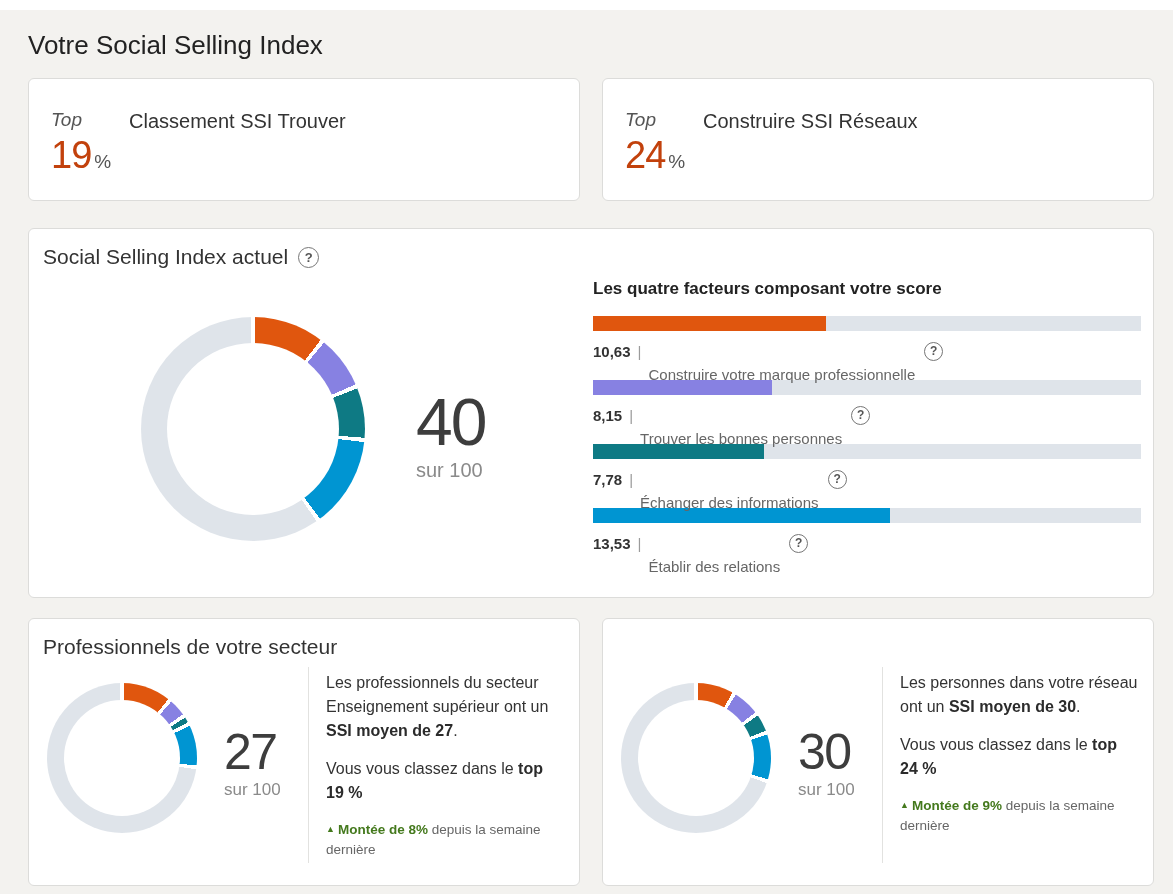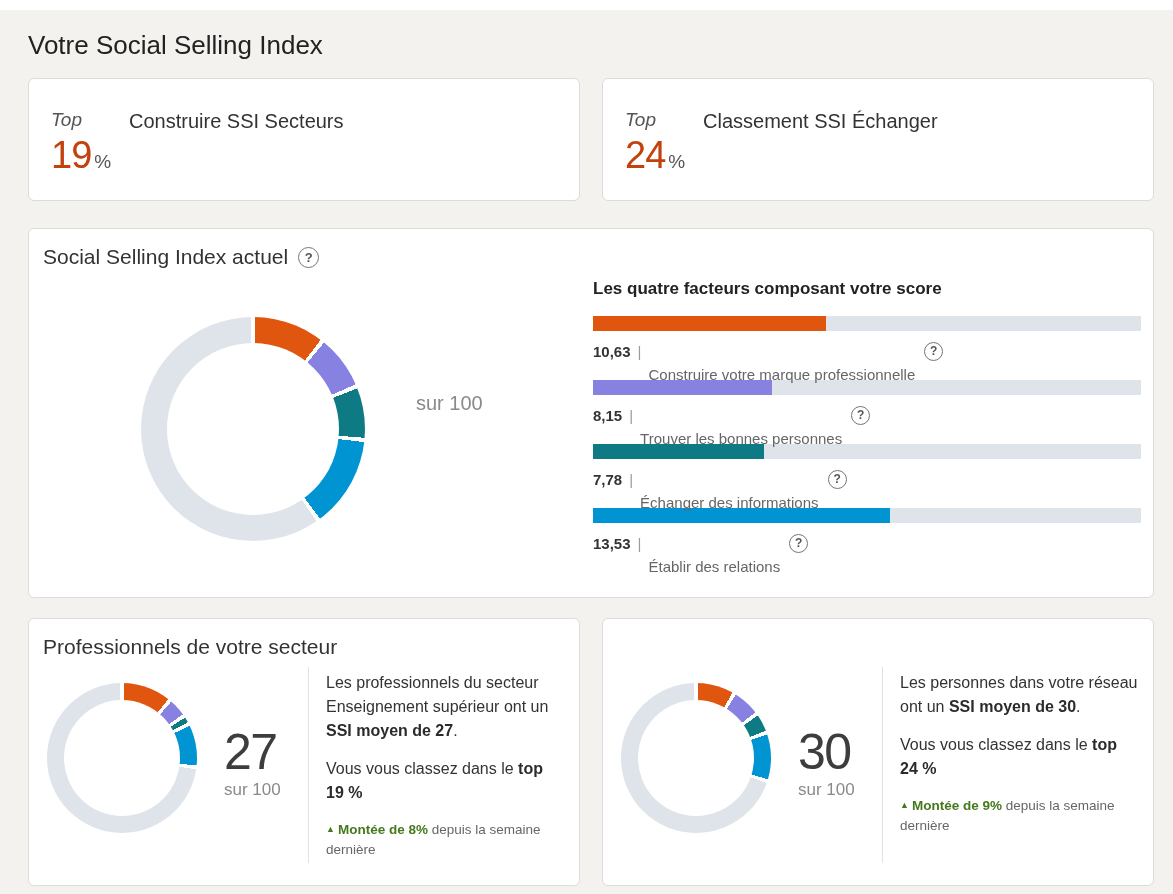--- a/index.html
+++ b/index.html
@@ -87,46 +87,47 @@
 
   <div class="rank-row">
     <section class="card rank-card">
       <div class="rank-left">
         <div class="rank-prefix">Top</div>
         <div class="rank-value-row">
           <span class="rank-value">19</span>
           <span class="rank-unit">%</span>
         </div>
       </div>
-      <h2 class="rank-title">Construire SSI Secteurs</h2>
+      <h2 class="rank-title">Classement SSI Trouver</h2>
     </section>
 
     <section class="card rank-card">
       <div class="rank-left">
         <div class="rank-prefix">Top</div>
         <div class="rank-value-row">
           <span class="rank-value">24</span>
           <span class="rank-unit">%</span>
         </div>
       </div>
-      <h2 class="rank-title">Classement SSI Échanger</h2>
+      <h2 class="rank-title">Construire SSI Réseaux</h2>
     </section>
   </div>
 
   <section class="card main-card">
     <div class="main-title-row">
       <h2 class="card-h2">Social Selling Index actuel</h2>
       <span class="help">?</span>
     </div>
 
     <div class="donut donut-large" style="background: conic-gradient(rgb(255, 255, 255) 0deg, rgb(255, 255, 255) 1.1deg, rgb(224, 86, 14) 1.1deg, rgb(224, 86, 14) 37.168deg, rgb(255, 255, 255) 37.168deg, rgb(255, 255, 255) 39.368deg, rgb(135, 129, 226) 39.368deg, rgb(135, 129, 226) 66.508deg, rgb(255, 255, 255) 66.508deg, rgb(255, 255, 255) 68.708deg, rgb(14, 122, 132) 68.708deg, rgb(14, 122, 132) 94.516deg, rgb(255, 255, 255) 94.516deg, rgb(255, 255, 255) 96.716deg, rgb(0, 149, 210) 96.716deg, rgb(0, 149, 210) 143.224deg, rgb(255, 255, 255) 143.224deg, rgb(255, 255, 255) 145.424deg, rgb(223, 228, 234) 145.424deg, rgb(223, 228, 234) 358.9deg, rgb(255, 255, 255) 358.9deg, rgb(255, 255, 255) 360deg);">
       <div class="donut-hole"></div>
     </div>
 
     <div class="score-block main-score">
+      <div class="score-num">40</div>
       <div class="score-sub">sur 100</div>
     </div>
 
     <div class="factors">
       <h3>Les quatre facteurs composant votre score</h3>
 
       <div class="factor-group">
         <div class="bar-track" style="background: rgb(223, 228, 234);">
             <div class="bar-fill" style="width: 42.52%; background: rgb(224, 86, 14);"></div>
           </div>

